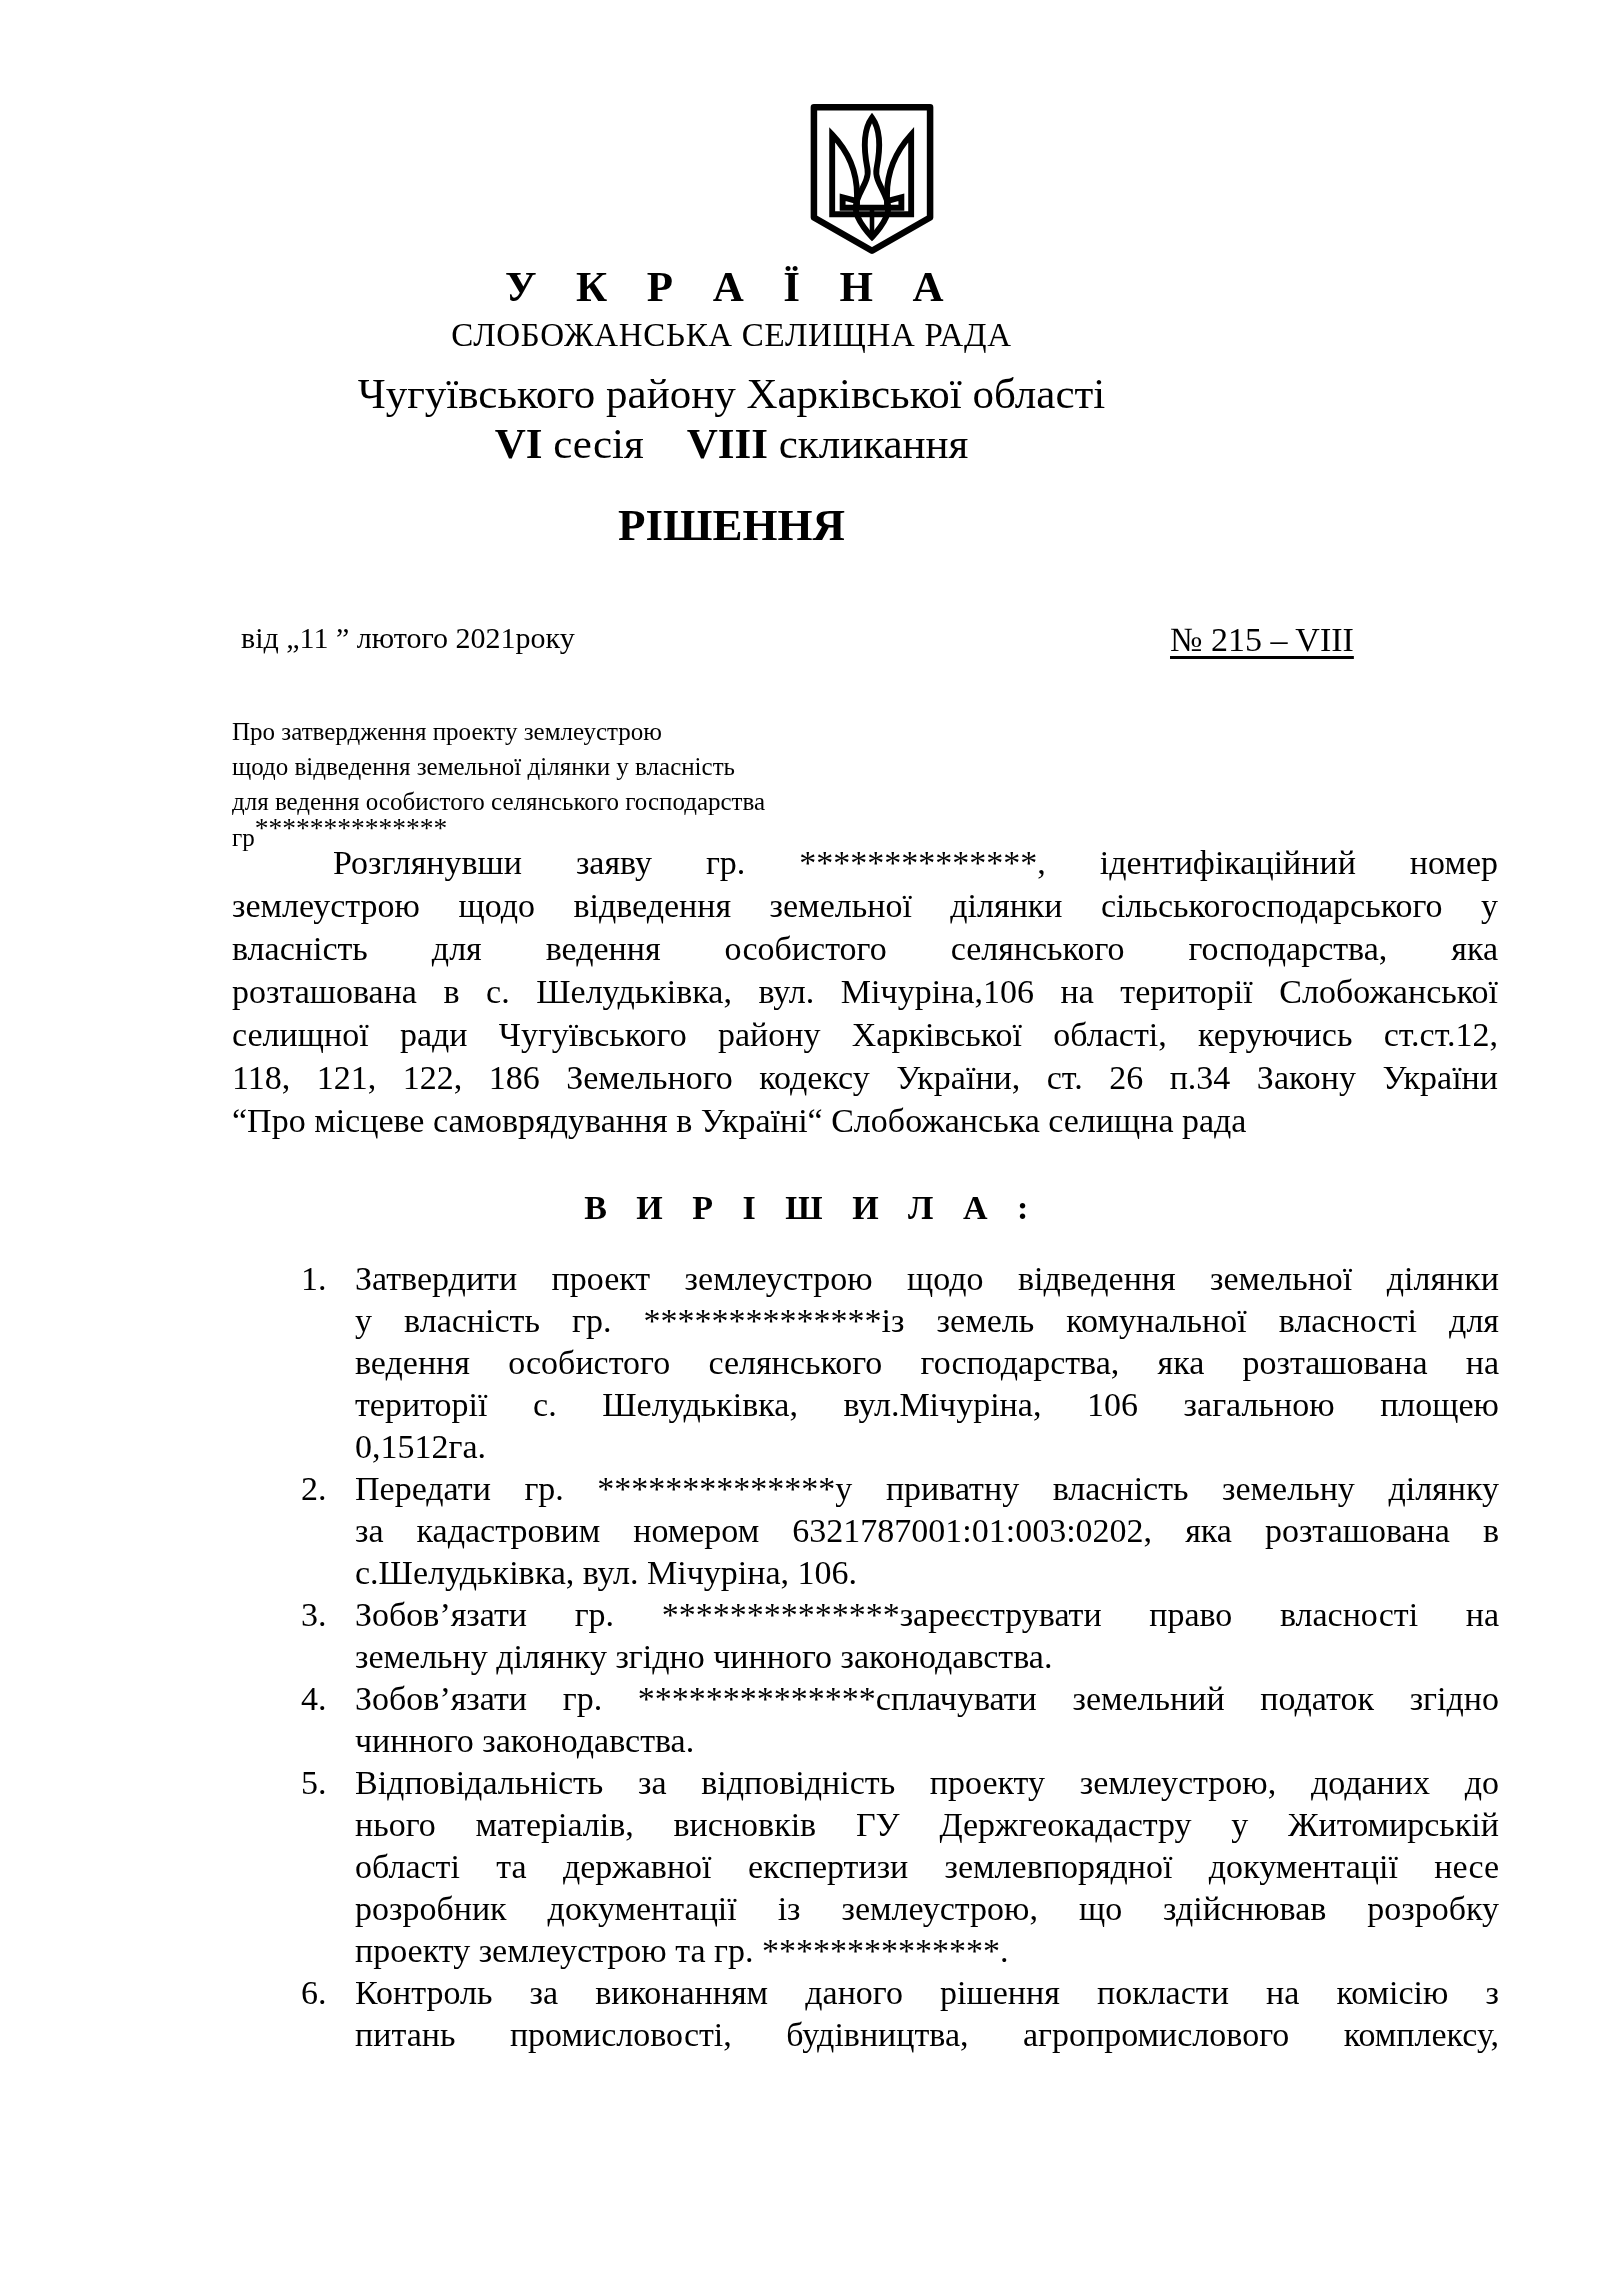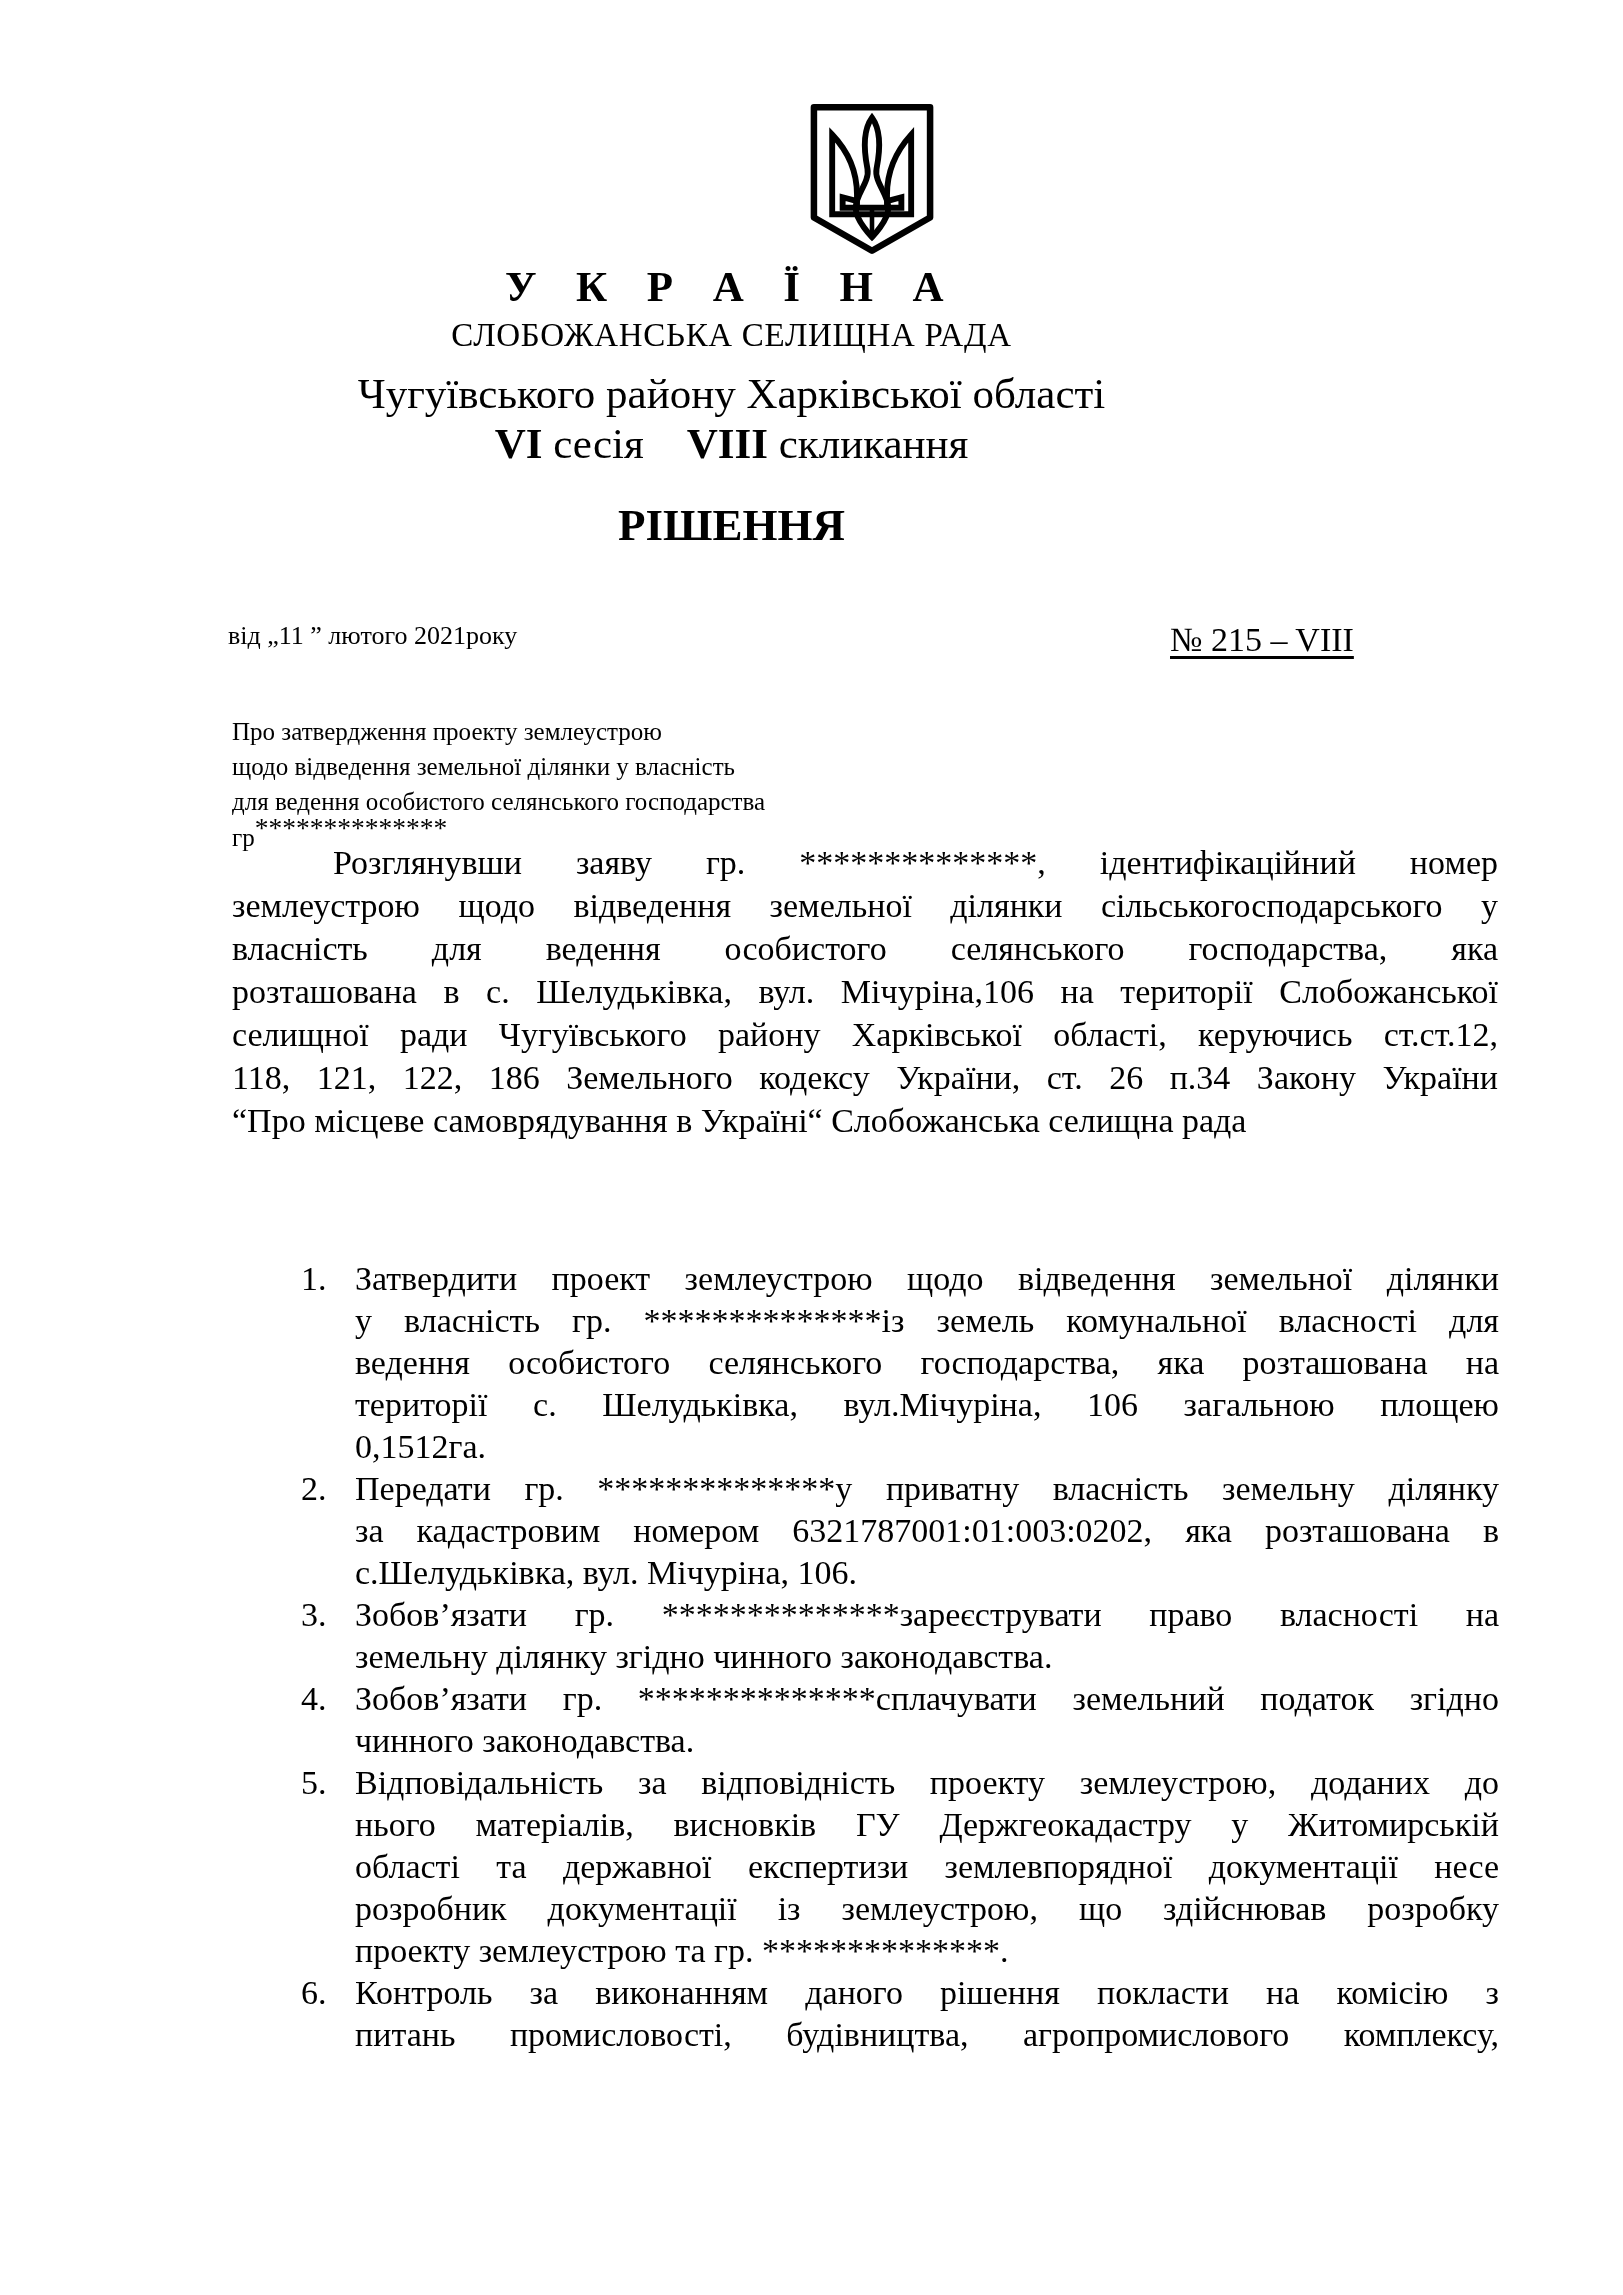--- a/index.html
+++ b/index.html
@@ -7,21 +7,21 @@
          font-family:"Liberation Serif","DejaVu Serif",serif; color:#000; }
   .page { position:absolute; left:0; top:0; width:1623px; height:2295px; }
   .coat { position:absolute; left:810px; top:103px; width:124px; height:152px; }
   .center { position:absolute; left:0; width:1463px; text-align:center; white-space:nowrap; }
   .ukr { top:262px; font-size:43px; font-weight:bold; letter-spacing:14.4px; }
   .council { top:317px; font-size:33px; letter-spacing:0.7px; }
   .district { top:369px; font-size:43px; }
   .session { top:419px; font-size:43px; }
   .session b { font-weight:bold; }
   .decision { top:499px; font-size:45px; font-weight:bold; }
-  .dateline { position:absolute; left:228px; top:621px; font-size:26px; }
+  .dateline { position:absolute; left:241px; top:621px; font-size:30px; }
   .number { position:absolute; left:1170px; top:621px; font-size:34px; text-decoration:underline; text-decoration-thickness:2.6px; text-underline-offset:5.2px; }
   .subject { position:absolute; left:232px; top:714px; font-size:25px; line-height:35px; }
   .subject div { white-space:nowrap; }
   .stars-sup { font-size:27.5px; position:relative; top:-9.2px; }
   .body { position:absolute; left:232px; width:1266px; top:841px; font-size:34px; line-height:43px; text-align:justify; }
   .body .line { display:block; text-align:justify; text-align-last:justify; white-space:nowrap; }
   .body .line.last { text-align-last:left; }
   .indent { padding-left:101px; }
   .resolved { position:absolute; left:0; width:1623px; top:1189px; text-align:center; font-size:34px; font-weight:bold; letter-spacing:10.5px; }
   .list { position:absolute; left:301px; width:1198px; top:1258px; font-size:34px; line-height:42px; }
@@ -68,20 +68,21 @@
   <div class="body">
     <span class="line indent">Розглянувши  заяву  гр.  **************,  ідентифікаційний  номер</span>
     <span class="line">землеустрою щодо відведення земельної ділянки сільськогосподарського у</span>
     <span class="line">власність  для  ведення  особистого  селянського  господарства,   яка</span>
     <span class="line">розташована в с. Шелудьківка, вул. Мічуріна,106 на території Слобожанської</span>
     <span class="line">селищної ради Чугуївського району Харківської області, керуючись ст.ст.12,</span>
     <span class="line">118, 121, 122, 186 Земельного  кодексу  України, ст. 26 п.34  Закону  України</span>
     <span class="line last">“Про  місцеве  самоврядування в Україні“   Слобожанська селищна  рада</span>
   </div>
 
+  <div class="resolved">В И Р І Ш И Л А :</div>
 
   <div class="list">
     <div class="item">
       <span class="num">1.</span>
       <span class="line">Затвердити проект  землеустрою щодо відведення земельної ділянки</span>
       <span class="line">у власність гр. **************із земель комунальної власності для</span>
       <span class="line">ведення особистого селянського господарства,  яка розташована на</span>
       <span class="line">території   с. Шелудьківка, вул.Мічуріна, 106 загальною площею</span>
       <span class="line last">0,1512га.</span>
     </div>

